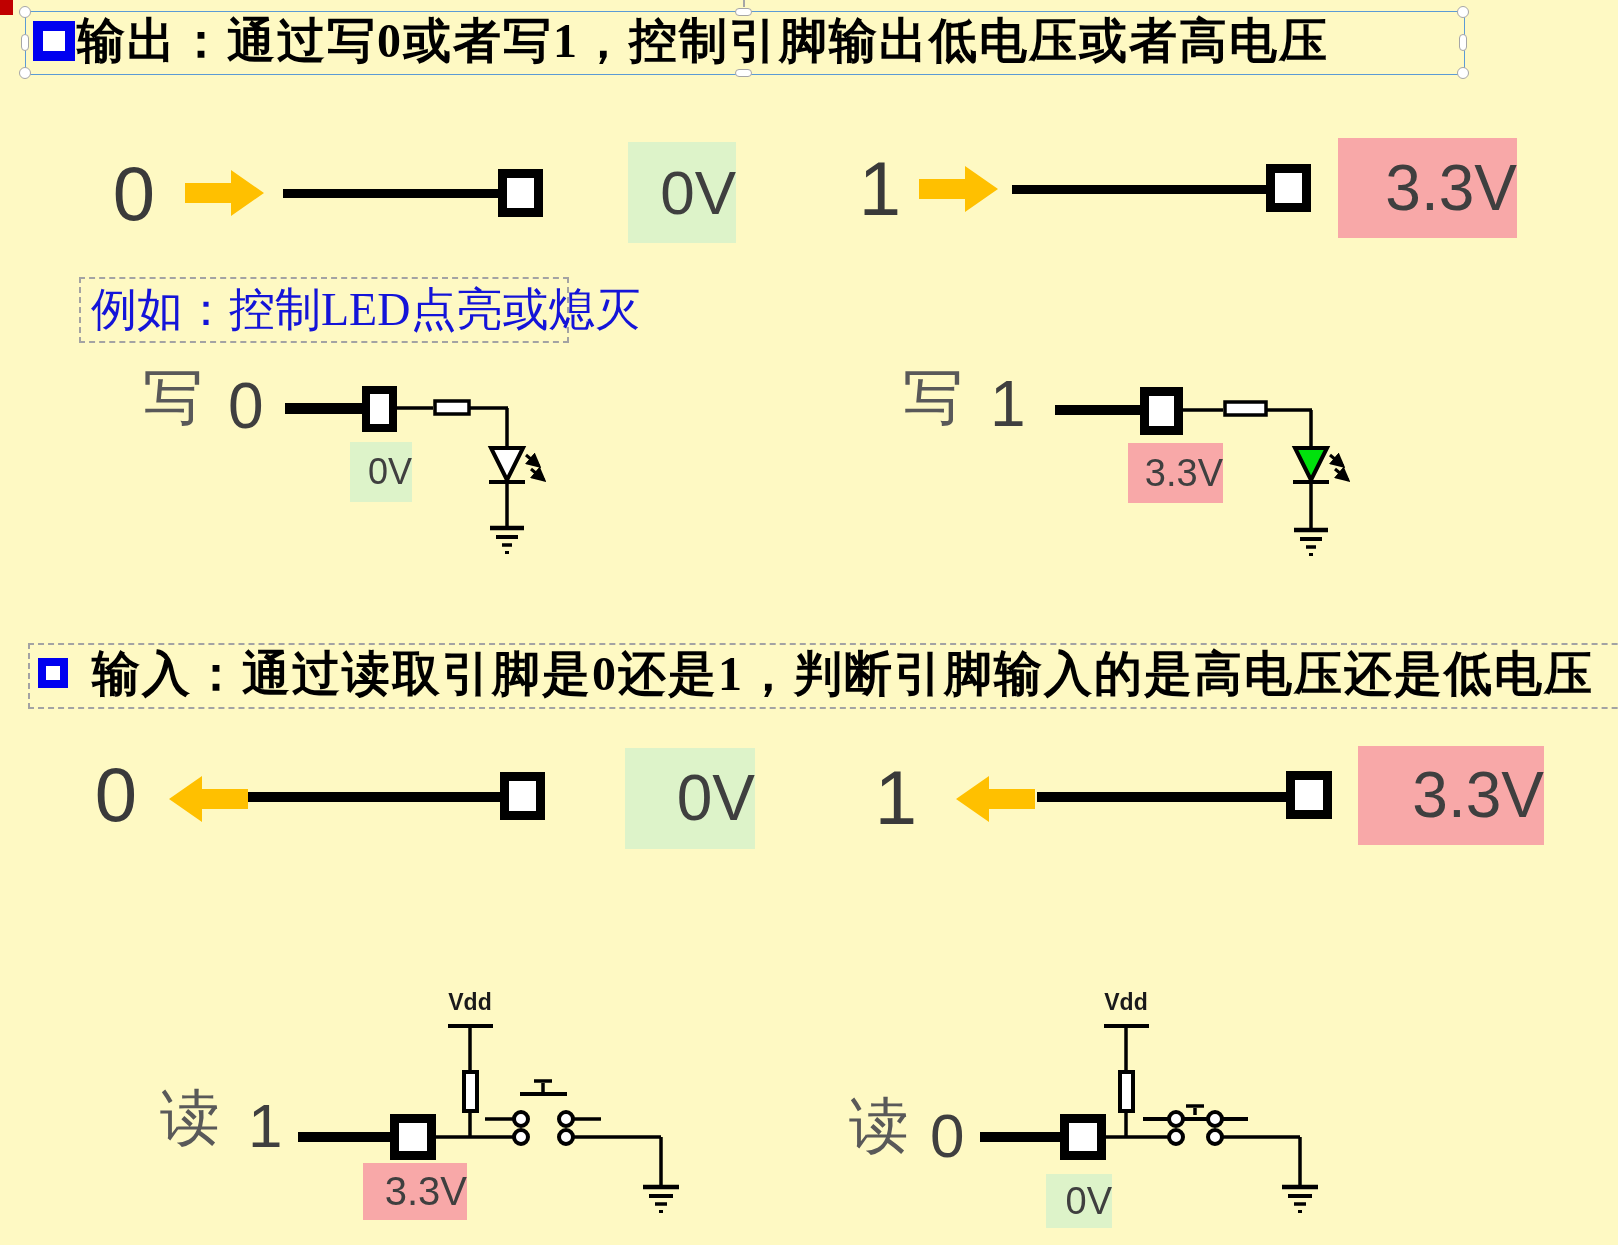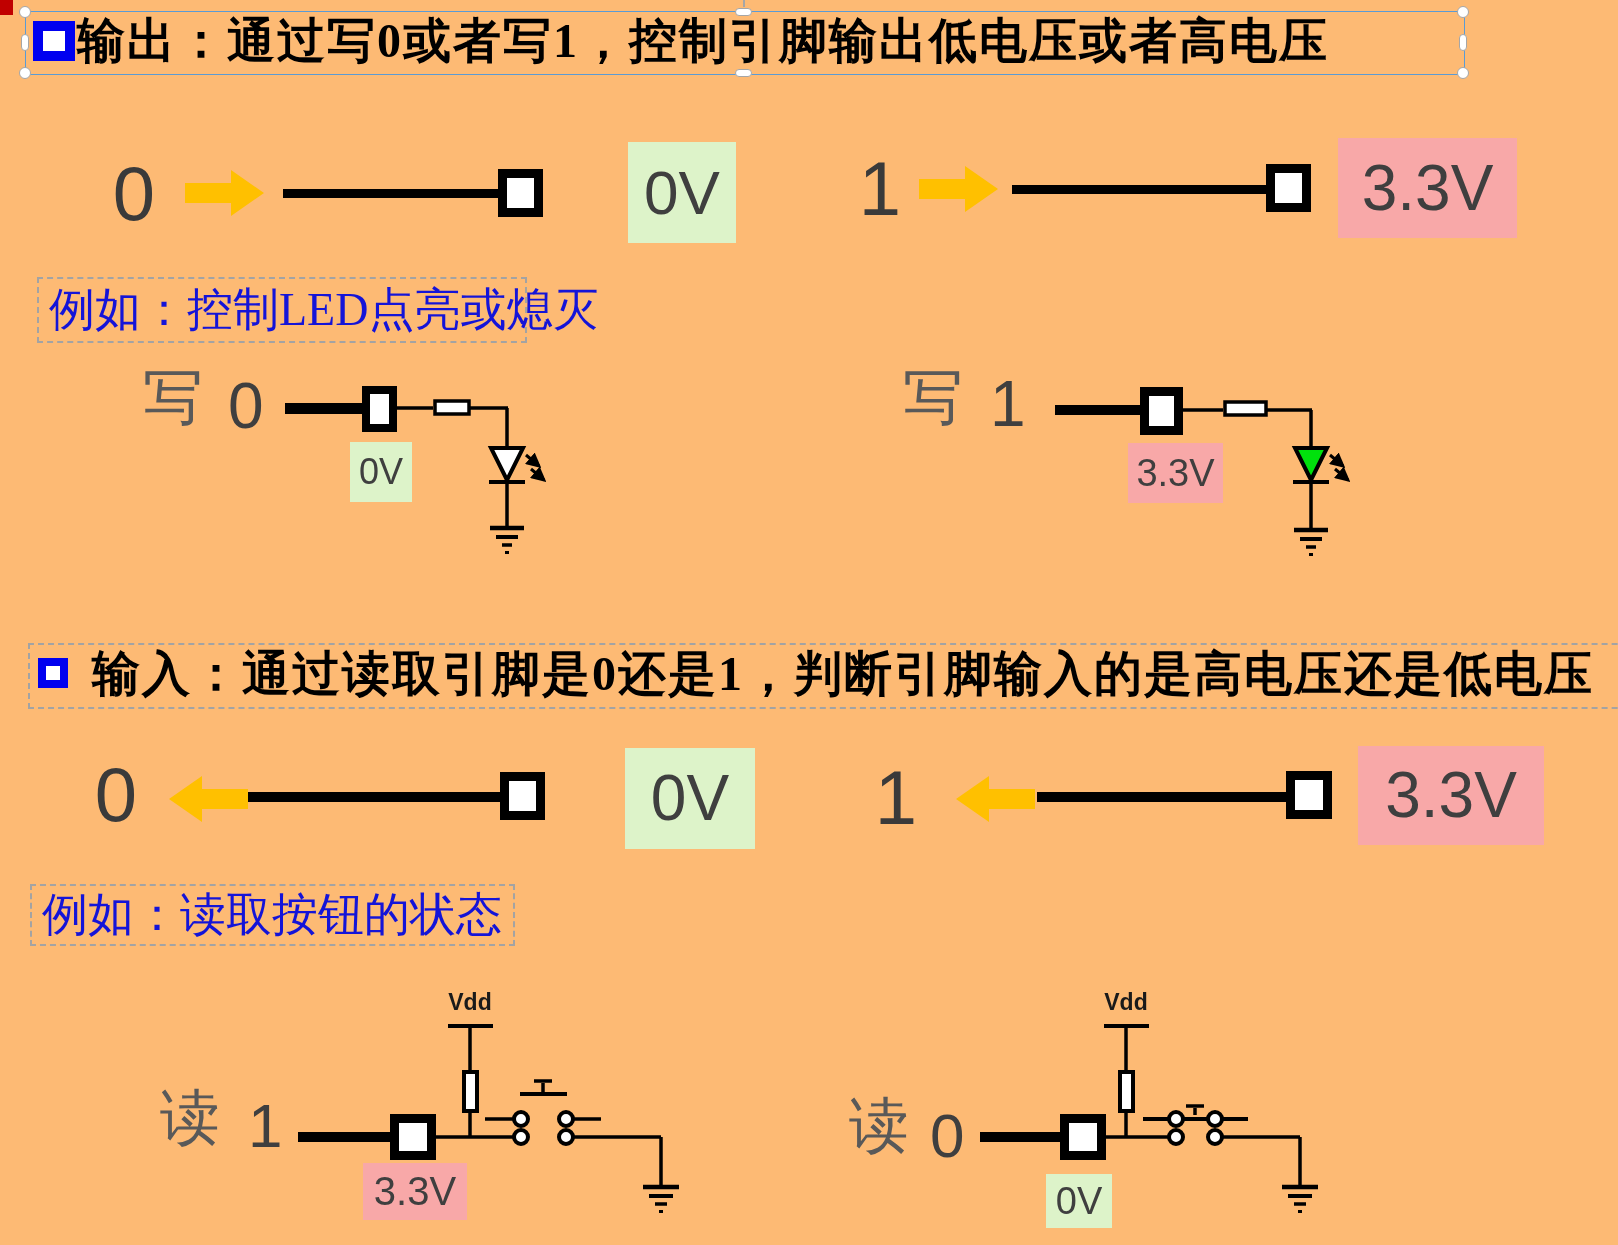--- a/index.html
+++ b/index.html
@@ -1,16 +1,16 @@
 <!DOCTYPE html>
 <html style="--c-corner-bar: #c00000; --c-selection: #5b9bd5; --c-handle-stroke: #a6a6a6; --c-title-bullet: #0000f0; --c-example-text: #1414d8; --c-arrow: #ffc000; --c-low-voltage-bg: #ddf3c9; --c-high-voltage-bg: #f8a8a8; --c-led-on: #00e10c; --c-action-text: #595959; --c-value-text: #3f3f3f;"><head>
 <meta charset="utf-8">
 <style>
   html,body{margin:0;padding:0;background:#fff;}
-  .canvas{position:relative;width:1618px;height:1245px;background:#fdba74;overflow:hidden;
+  .canvas{position:relative;width:1618px;height:1245px;background:#fef9c3;overflow:hidden;
           font-family:"Liberation Sans","DejaVu Sans",sans-serif;}
   .abs{position:absolute;}
 
   
   .corner-bar{left:0;top:0;width:13px;height:15px;background:var(--c-corner-bar,#c00000);}
 
   
   .sel-frame{left:25px;top:11px;width:1438px;height:62px;border:1.5px solid var(--c-selection,#5b9bd5);}
   .handle{background:#fff;border:1.5px solid var(--c-handle-stroke,#a6a6a6);box-sizing:border-box;}
   .h-circle{width:12px;height:12px;border-radius:50%;}
@@ -24,29 +24,29 @@
   .bullet.b2{left:38px;top:658px;width:30px;height:30px;border-width:8px;}
   .slide-title{color:#000;font-family:"Liberation Serif","DejaVu Serif",serif;font-weight:700;
                font-size:48px;line-height:52px;letter-spacing:2px;white-space:nowrap;}
   .t1{left:77px;top:15px;}
   .t2{left:92px;top:648px;}
   .dash-box{border:2px dashed #a3a3a3;box-sizing:border-box;}
   .t2-frame{left:28px;top:643px;width:1750px;height:66px;}
 
   
   .example{font-family:"Liberation Serif","DejaVu Serif",serif;color:var(--c-example-text,#1414d8);
-           font-size:46px;white-space:nowrap;padding-left:10px;}
+           font-size:46px;white-space:nowrap;padding-left:10px;margin-left:42px;}
   .ex1{left:37px;top:277px;width:490px;height:66px;line-height:62px;}
   .ex2{left:30px;top:884px;width:485px;height:62px;line-height:58px;}
 
   
   .bitnum{color:#3a3a3a;font-size:76px;line-height:76px;text-align:center;}
   .hline{background:#000;}
   .pin{box-sizing:border-box;background:#fff;border:9px solid #000;}
-  .vlabel{color:var(--c-value-text,#3f3f3f);text-align:center;}
+  .vlabel{color:var(--c-value-text,#3f3f3f);text-align:right;}
   .vlabel.low{background:var(--c-low-voltage-bg,#ddf3c9);}
   .vlabel.high{background:var(--c-high-voltage-bg,#f8a8a8);}
 
   
   .action{color:var(--c-action-text,#595959);font-size:60px;line-height:60px;}
   .cbit{color:var(--c-value-text,#3f3f3f);font-size:64px;line-height:64px;}
   .vdd{color:#1a1a1a;font-weight:700;font-size:23px;line-height:23px;text-align:center;}
   svg{display:block;overflow:visible;}
 </style>
 </head>
@@ -166,23 +166,20 @@
   <div>
     <div class="abs bitnum" style="left:872px;top:760px;width:48px;">1</div>
     <svg class="abs" style="left:955px;top:774px;" width="80" height="50" viewBox="0 0 80 50">
       <polygon points="80,15 34,15 34,2 1,25 34,48 34,35 80,35" style="fill:var(--c-arrow,#ffc000)"></polygon>
     </svg>
     <div class="abs hline" style="left:1037px;top:792px;width:250px;height:10px;"></div>
     <div class="abs pin" style="left:1286px;top:771px;width:46px;height:48px;"></div>
     <div class="abs vlabel high" style="left:1358px;top:746px;width:186px;height:99px;font-size:64px;line-height:99px;">3.3V</div>
   </div>
 
-  <div class="abs dash-box example ex2">
-    <span>例如：读取按钮的状态</span>
-  </div>
 
   <div>
     <div class="abs vdd" style="left:436px;top:991px;width:68px;">Vdd</div>
     <div class="abs action" style="left:160px;top:1088px;">读</div>
     <div class="abs cbit" style="left:248px;top:1094px;font-size:62px;">1</div>
     <svg class="abs" style="left:290px;top:985px;" width="410" height="240" viewBox="0 0 410 240">
       <line x1="158" y1="41" x2="203" y2="41" stroke="#000" stroke-width="4"></line>
       <line x1="180" y1="43" x2="180" y2="87" stroke="#000" stroke-width="3.5"></line>
       <rect x="174" y="87" width="13" height="39" fill="#fff" stroke="#000" stroke-width="4"></rect>
       <line x1="180" y1="126" x2="180" y2="152" stroke="#000" stroke-width="3.5"></line>

